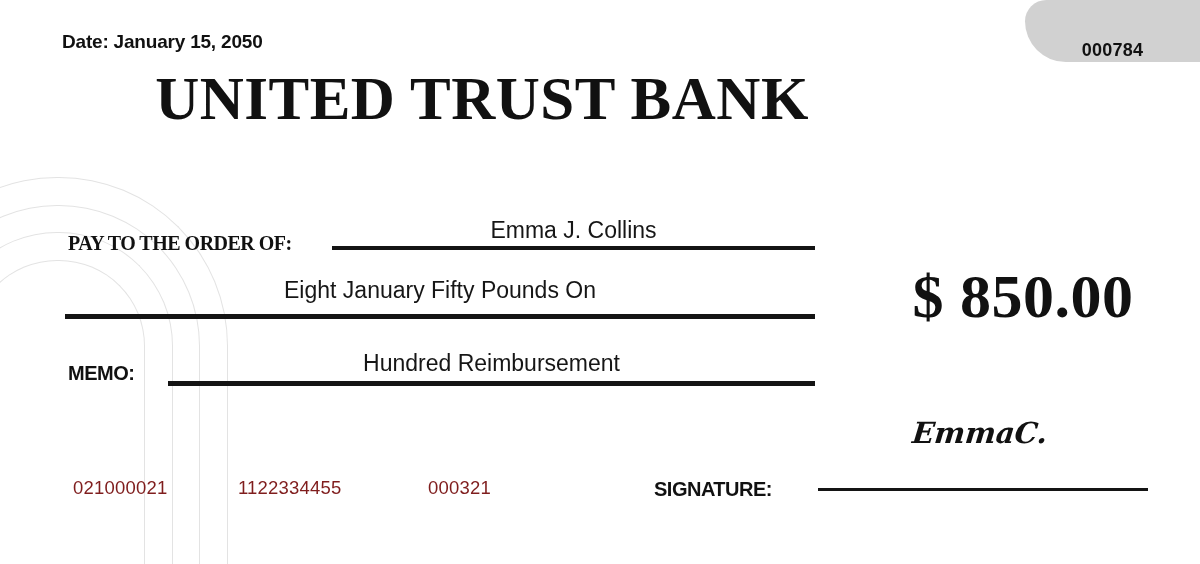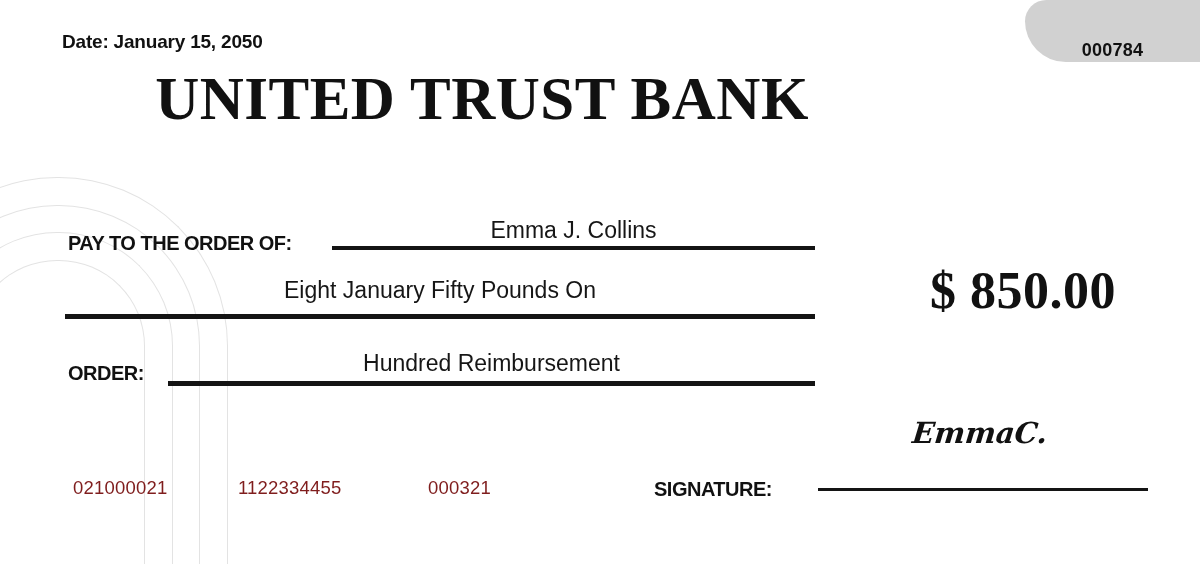--- a/index.html
+++ b/index.html
@@ -57,33 +57,33 @@
   .field-label {
     font-size: 20px; font-weight: bold; letter-spacing: -0.5px;
     white-space: nowrap;
   }
   .field-value {
     font-size: 23px; text-align: center; white-space: nowrap;
     color: #161616;
   }
   .rule { background: #141414; }
 
-  #pay-label       { left: 68px;  top: 232px; }
+  #pay-label       { left: 68px;  top: 232px; font-family: Liberation Serif, serif; }
   #payee-value     { left: 332px; top: 217px; width: 483px; }
   #payee-line      { left: 332px; top: 246px; width: 483px; height: 4px; }
 
   #words-value     { left: 65px;  top: 277px; width: 750px; }
   #words-line      { left: 65px;  top: 314px; width: 750px; height: 5px; }
 
   #amount-numeric {
     left: 893px; top: 265px; width: 260px;
     text-align: center;
     font-family: "Liberation Serif", serif;
     font-weight: bold;
-    font-size: 52px;
+    font-size: 62px;
     line-height: 1;
     letter-spacing: 0.5px;
   }
 
   #memo-label      { left: 68px;  top: 362px; }
   #memo-value      { left: 168px; top: 350px; width: 647px; }
   #memo-line       { left: 168px; top: 381px; width: 647px; height: 5px; }
 
   .micr {
     top: 477px;
@@ -127,21 +127,21 @@
 
   <div class="abs field-label" id="pay-label">PAY TO THE ORDER OF:</div>
   <div class="abs field-value" id="payee-value">Emma J. Collins</div>
   <div class="abs rule" id="payee-line"></div>
 
   <div class="abs field-value" id="words-value">Eight January Fifty Pounds On</div>
   <div class="abs rule" id="words-line"></div>
 
   <div class="abs" id="amount-numeric">$ 850.00</div>
 
-  <div class="abs field-label" id="memo-label">ORDER:</div>
+  <div class="abs field-label" id="memo-label">MEMO:</div>
   <div class="abs field-value" id="memo-value">Hundred Reimbursement</div>
   <div class="abs rule" id="memo-line"></div>
 
   <div class="abs micr" id="micr-routing">021000021</div>
   <div class="abs micr" id="micr-account">1122334455</div>
   <div class="abs micr" id="micr-check">000321</div>
 
   <div class="abs" id="signature-script">EmmaC.</div>
   <div class="abs field-label" id="signature-label">SIGNATURE:</div>
   <div class="abs rule" id="signature-line"></div>

